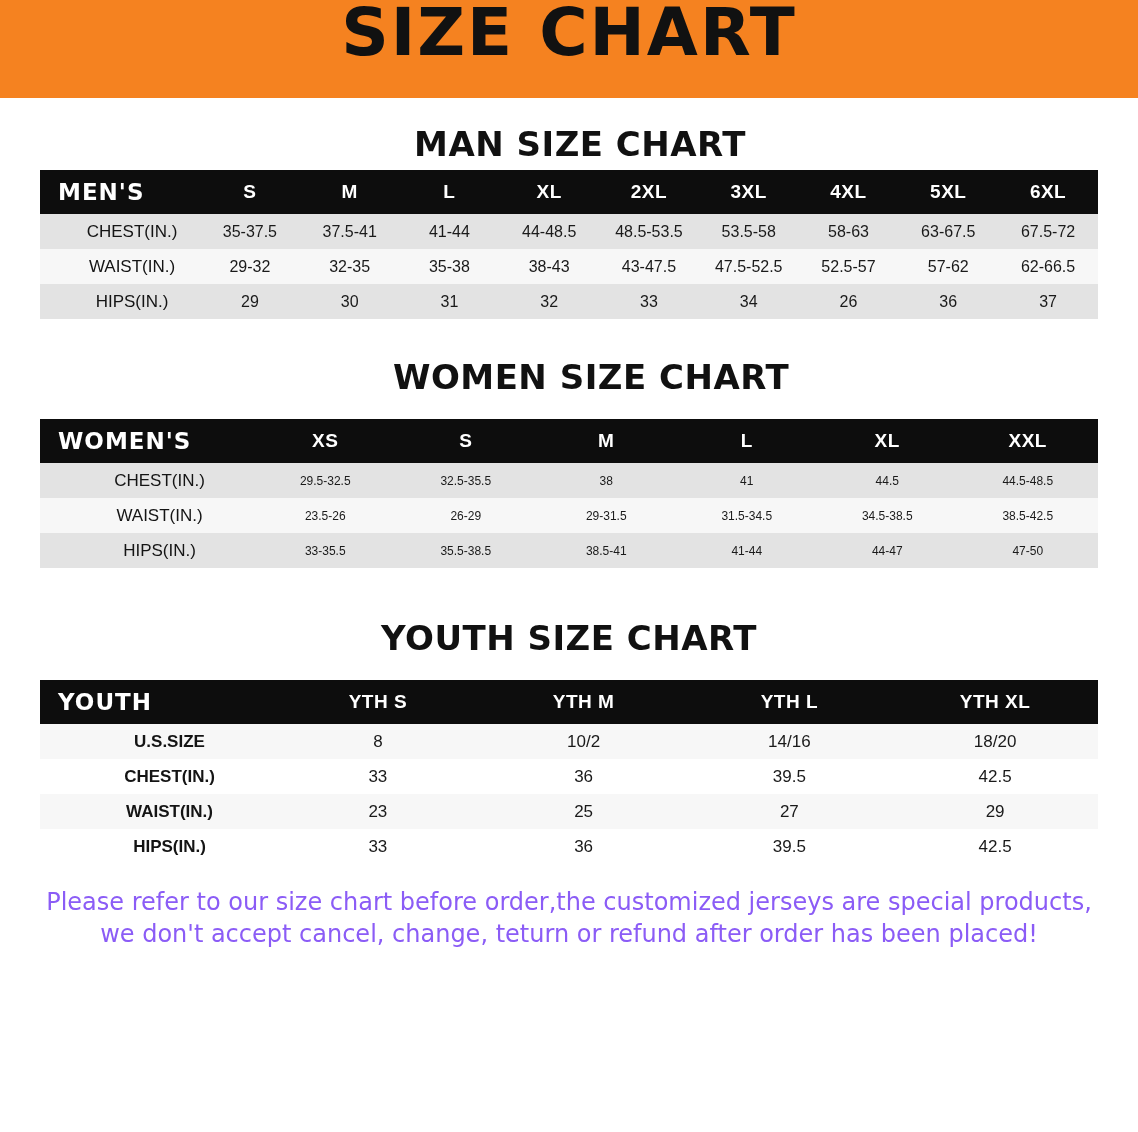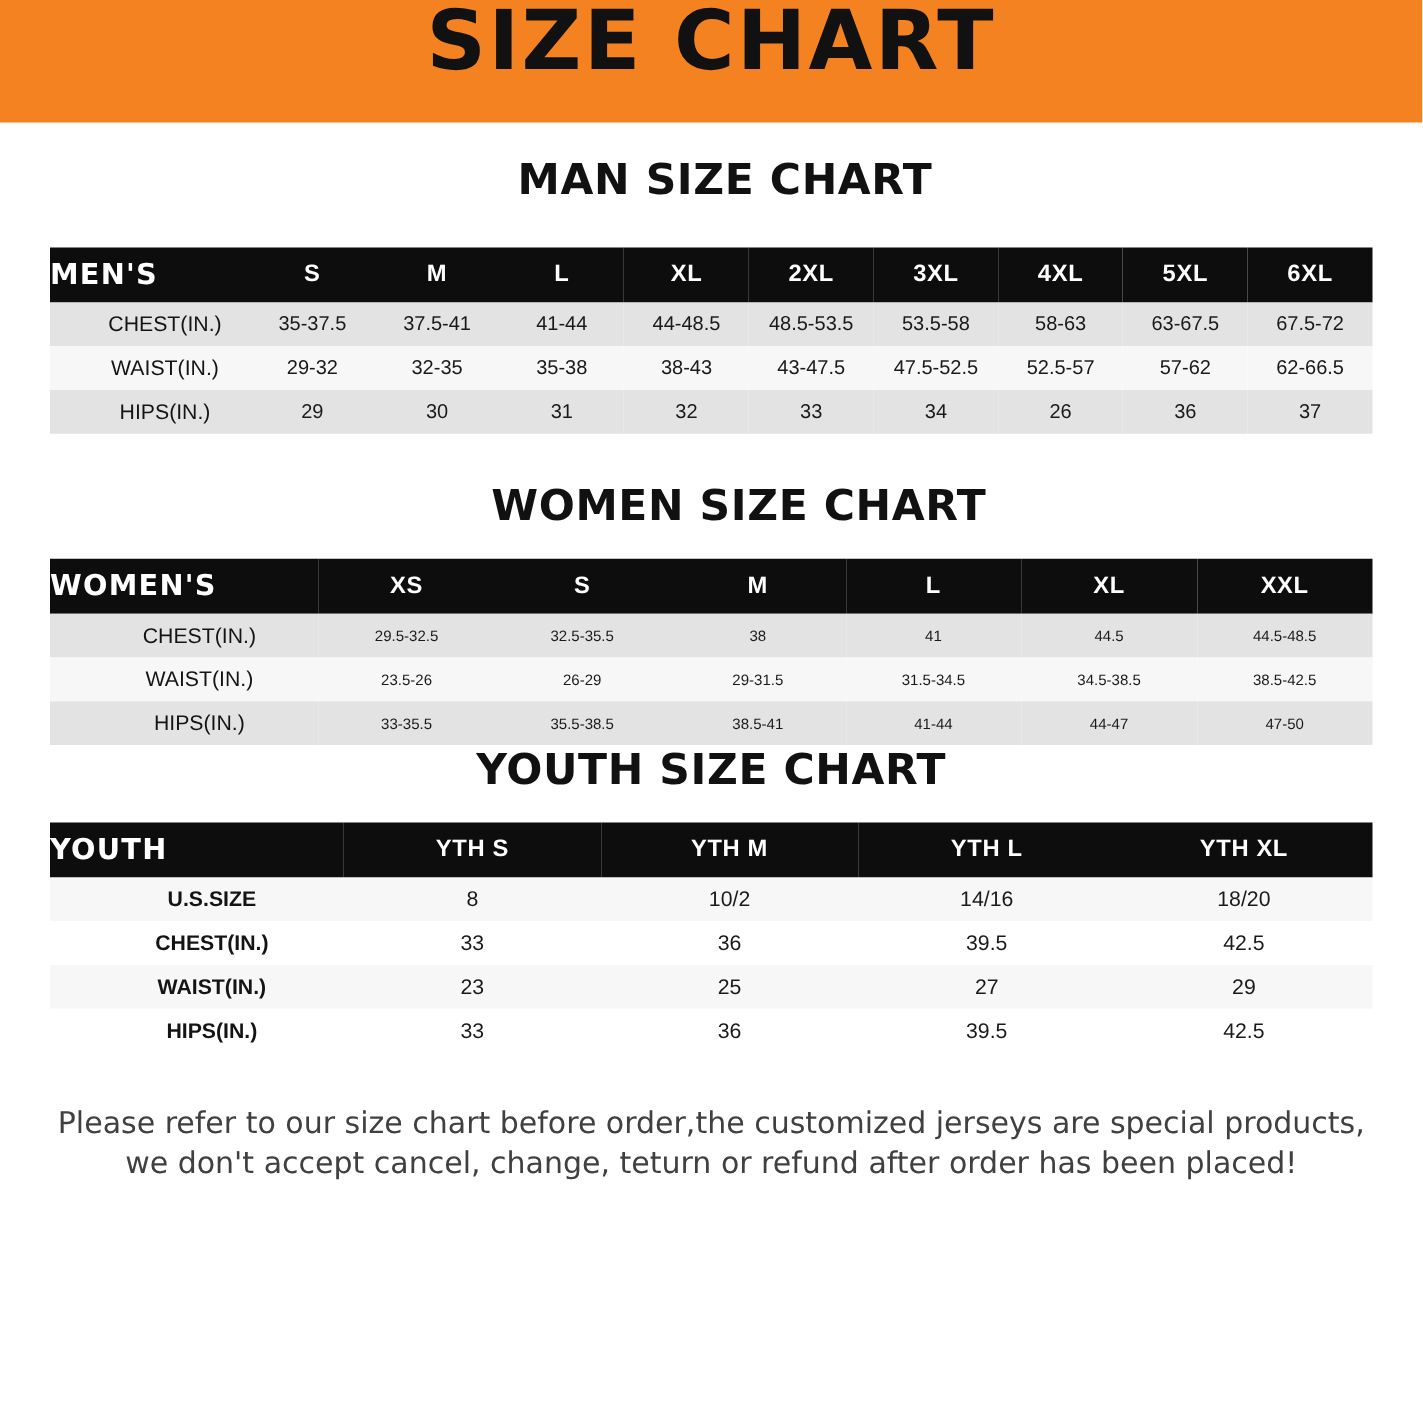--- a/index.html
+++ b/index.html
@@ -42,23 +42,23 @@
   
   .section-title {
     text-align: center;
     font-family: "DejaVu Sans", sans-serif;
     font-weight: bold;
     font-size: 34px;
     letter-spacing: 0.5px;
     color: #111111;
     margin: 0;
   }
-  .t-man   { margin-top: 26px; margin-bottom: 34px; padding-left: 22px; }
+  .t-man   { margin-top: 26px; margin-bottom: 6px; padding-left: 22px; }
   .t-women { margin-top: 38px; margin-bottom: 22px; padding-left: 44px; }
-  .t-youth { margin-bottom: 22px; }
+  .t-youth { margin-top: 50px; margin-bottom: 22px; }
 
   
   .tbl-wrap {
     width: 1058px;
     margin: 0 auto;
   }
   table.sizes {
     width: 100%;
     border-collapse: collapse;
     table-layout: fixed;
@@ -74,20 +74,21 @@
   table.sizes thead th {
     background: #0d0d0d;
     color: #ffffff;
     font-weight: bold;
     font-size: 19px;
     height: 44px;
     letter-spacing: 0.5px;
   }
   table.sizes thead th.rowhead {
     text-align: left;
+    padding-left: 18px;
     font-family: "DejaVu Sans", sans-serif;
     font-size: 23px;
     letter-spacing: 1px;
   }
   table.sizes tbody td {
     height: 35px;
   }
   table.sizes tbody td.rowhead {
     text-align: center;
     font-size: 17px;
@@ -109,23 +110,23 @@
   .youth tbody td { height: 45px; font-size: 17px; }
   .youth tbody td.rowhead { font-size: 17px; font-weight: bold; }
 
   .women thead th { font-size: 21px; }
   .women tbody td { height: 42px; font-size: 12px; }
   .women tbody td.rowhead { font-size: 17px; }
 
   
   .note {
     width: 1060px;
-    margin: 40px auto 0 auto;
+    margin: 22px auto 0 auto;
     text-align: center;
-    color: #404040;
+    color: #8b5cf6;
     font-family: "DejaVu Sans", sans-serif;
     font-size: 24px;
     line-height: 1.35;
   }
   .note div { white-space: nowrap; }
 </style>
 </head>
 <body>
 
 <div class="page">

